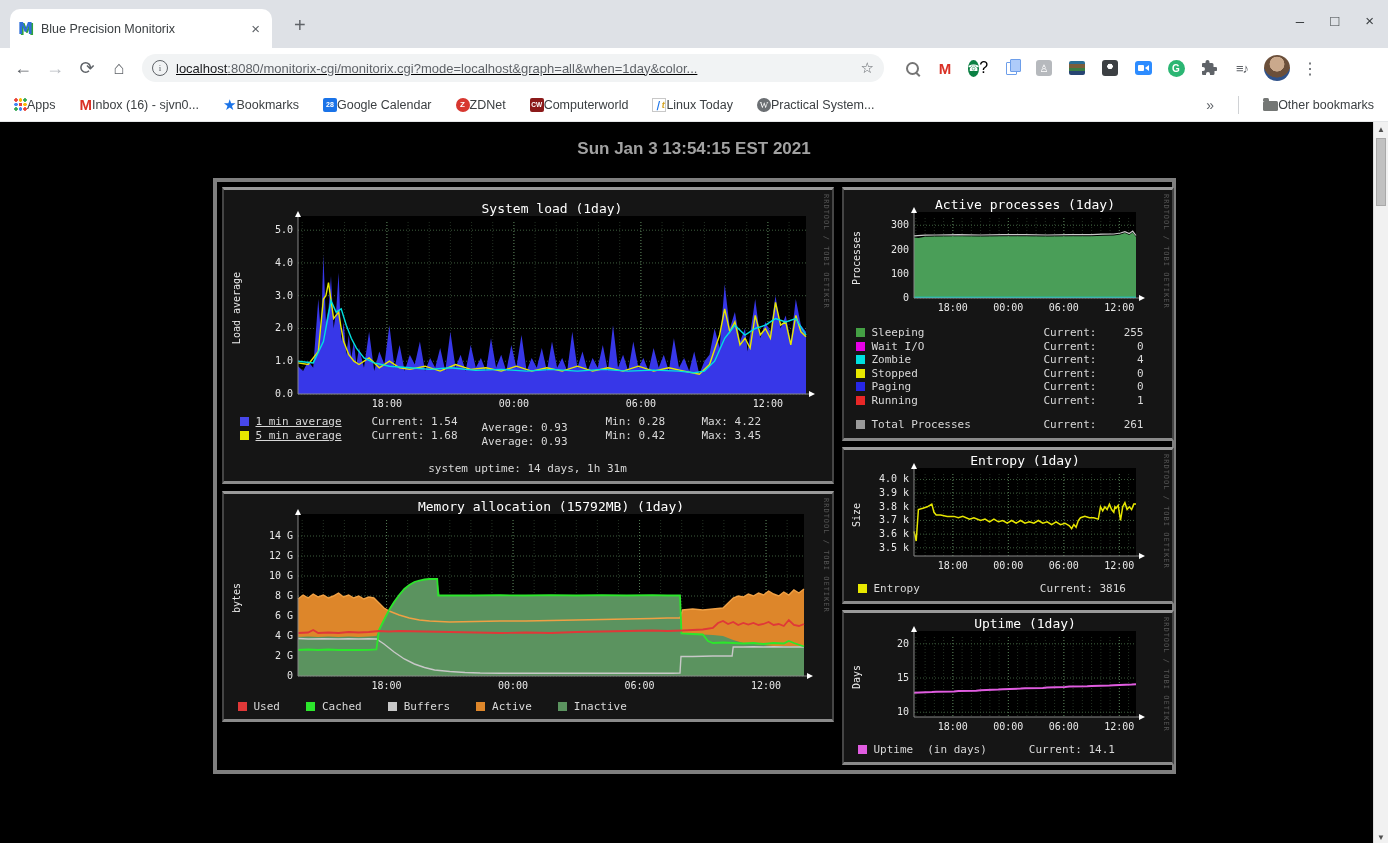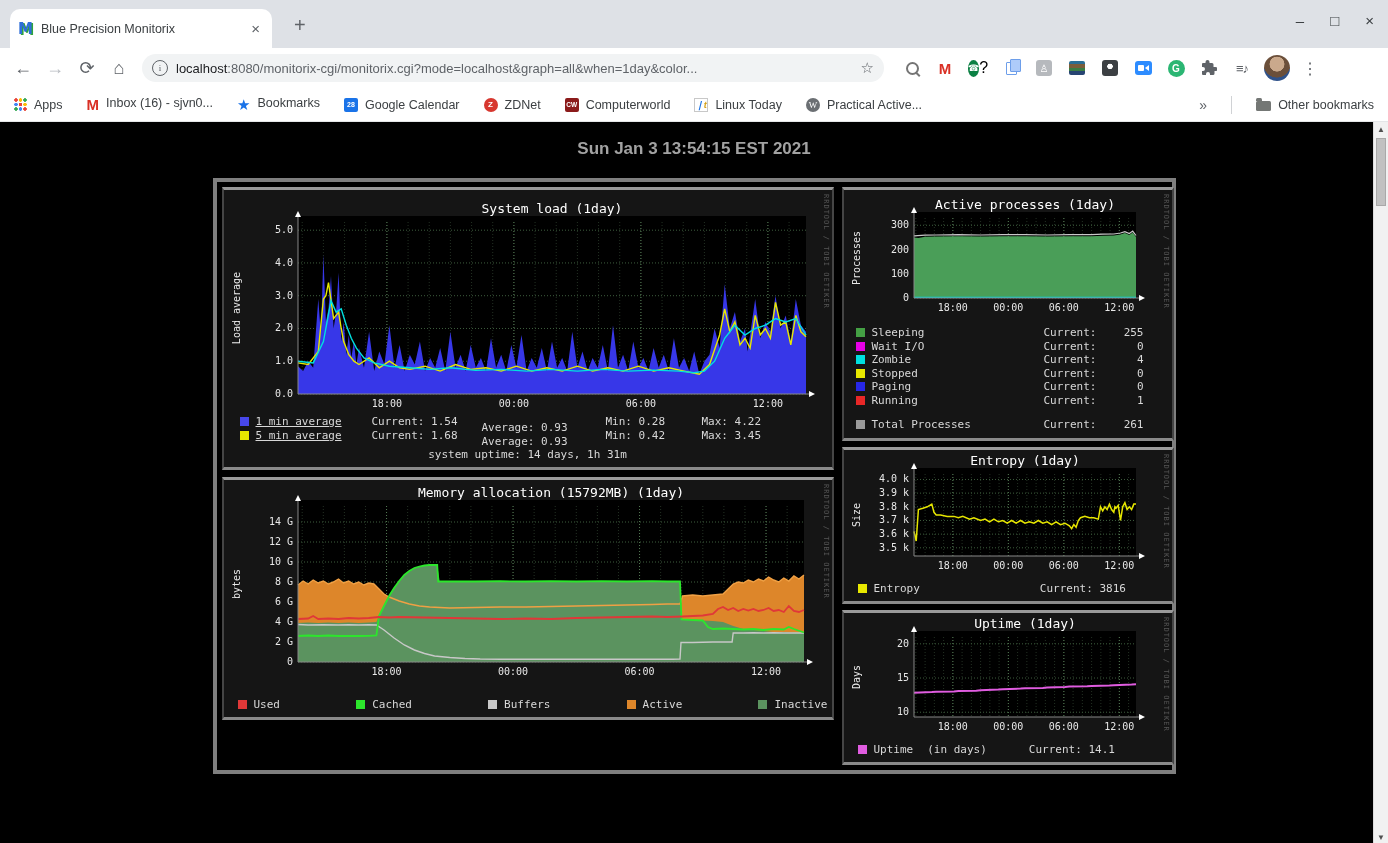--- a/index.html
+++ b/index.html
@@ -15,21 +15,21 @@
   .winctl{position:absolute;right:14px;top:12px;display:flex;gap:26px;color:#3c4043;font-size:15px;}
   .winctl span{cursor:pointer;}
   .toolbar{height:40px;background:#fff;display:flex;align-items:center;padding:0 8px;gap:2px;}
   .navbtn{width:30px;height:30px;display:flex;align-items:center;justify-content:center;
     font-size:18px;color:#5f6368;border-radius:50%;}
   .navbtn.disabled{color:#b8bcc1;}
   .omnibox{flex:0 1 722px;height:28px;background:#f1f3f4;border-radius:14px;display:flex;
     align-items:center;padding:0 10px;margin:0 6px;font-size:13px;min-width:0;}
   .info-i{width:14px;height:14px;border:1.4px solid #5f6368;border-radius:50%;color:#5f6368;
     font-size:9px;display:flex;align-items:center;justify-content:center;font-family:"Liberation Serif",serif;flex:none;}
-  .url{margin-left:8px;white-space:nowrap;overflow:hidden;text-overflow:ellipsis;flex:1;}
+  .url{margin-left:8px;white-space:nowrap;overflow:hidden;text-overflow:ellipsis;flex:1;text-decoration:underline;}
   .url .host{color:#202124;}
   .url .rest{color:#5f6368;}
   .star{color:#5f6368;font-size:15px;margin-left:6px;flex:none;}
   .exts{display:flex;align-items:center;gap:13px;margin-left:10px;}
   .ext{width:20px;height:20px;display:flex;align-items:center;justify-content:center;position:relative;}
   .mag{width:9px;height:9px;border:2px solid #757575;border-radius:50%;position:relative;}
   .mag::after{content:"";position:absolute;width:2px;height:5px;background:#757575;right:-2px;bottom:-4px;transform:rotate(-45deg);}
   .gmailM{color:#d93025;font-weight:bold;font-size:15px;}
   .voice{width:17px;height:17px;border-radius:50%;background:#0b8043;color:#fff;font-size:9px;
     display:flex;align-items:center;justify-content:center;}
@@ -47,21 +47,21 @@
   .cam::after{content:"";position:absolute;left:10px;top:4px;border-top:3px solid transparent;
     border-bottom:3px solid transparent;border-right:4px solid #fff;}
   .gram{width:17px;height:17px;border-radius:50%;background:#2bb673;color:#fff;font-size:10px;font-weight:bold;
     display:flex;align-items:center;justify-content:center;}
   .playlist{font-size:13px;color:#5f6368;letter-spacing:-1px;}
   .avatar{width:26px;height:26px;border-radius:50%;margin-left:10px;
     background:radial-gradient(circle at 50% 35%,#caa98c 34%,#6b4f3a 36% 62%,#30528a 64%);}
   .dots{font-size:16px;color:#5f6368;margin-left:10px;}
   .bookbar{height:33px;background:#fff;display:flex;align-items:center;font-size:12.5px;color:#3c4043;
     padding:0 14px;gap:24px;border-bottom:1px solid #e4e6e8;}
-  .bm{display:flex;gap:7px;white-space:nowrap;}
+  .bm{display:flex;align-items:center;white-space:nowrap;}
   .appsgrid{width:13px;height:13px;
     background-image:radial-gradient(circle at 2px 2px,#ea4335 1.5px,transparent 2px),radial-gradient(circle at 6.5px 2px,#fbbc05 1.5px,transparent 2px),radial-gradient(circle at 11px 2px,#34a853 1.5px,transparent 2px),
     radial-gradient(circle at 2px 6.5px,#4285f4 1.5px,transparent 2px),radial-gradient(circle at 6.5px 6.5px,#ea4335 1.5px,transparent 2px),radial-gradient(circle at 11px 6.5px,#fbbc05 1.5px,transparent 2px),
     radial-gradient(circle at 2px 11px,#34a853 1.5px,transparent 2px),radial-gradient(circle at 6.5px 11px,#4285f4 1.5px,transparent 2px),radial-gradient(circle at 11px 11px,#ea4335 1.5px,transparent 2px);}
   .bstar{color:#1a73e8;font-size:15px;}
   .cal{width:14px;height:14px;background:#1a73e8;border-radius:2px;color:#fff;font-size:7px;font-weight:bold;
     display:flex;align-items:center;justify-content:center;}
   .zd{width:14px;height:14px;background:#d7372f;border-radius:50%;color:#fff;font-size:8px;font-weight:bold;
     display:flex;align-items:center;justify-content:center;}
   .cw{width:14px;height:14px;background:#8b1a1a;border-radius:2px;color:#fff;font-size:6.5px;font-weight:bold;
@@ -99,27 +99,27 @@
   svg text{font-family:"DejaVu Sans Mono",monospace;}
   .ctx{font-size:10px;fill:#e8e8e8;}
   .ctitle{font-size:13px;fill:#fff;}
   .legend{font-family:"DejaVu Sans Mono",monospace;font-size:11px;color:#d8d8d8;}
   .sq{display:inline-block;width:9px;height:9px;margin-right:7px;vertical-align:-1px;}
   .lrow{display:flex;align-items:center;padding-left:12px;height:14px;}
   .lrow .n1{width:116px;text-decoration:underline;}
   .lrow .c1{width:110px;}
   .lrow .a1{width:124px;margin-top:12px;}
   .lrow .m1{width:96px;}
-  .uptime-note{text-align:center;margin-top:6px;}
+  .uptime-note{text-align:center;margin-top:20px;}
   .prow{display:flex;align-items:center;padding-left:8px;height:13.5px;}
   .prow .pn{width:172px;}
   .prow .pc{width:64px;}
   .prow .pv{width:36px;text-align:right;}
   .ptotal{margin-top:11px;}
-  .memlegend{display:flex;gap:26px;padding-left:10px;margin-top:16px;justify-content:space-between;}
+  .memlegend{display:flex;gap:26px;padding-left:10px;margin-top:4px;}
   .inline-leg{display:flex;align-items:center;padding-left:10px;margin-top:6px;}
 </style>
 </head>
 <body>
 
 <div class="tabstrip">
   <div class="tab">
     <span class="fav-m">M</span>
     <span class="tab-title">Blue Precision Monitorix</span>
     <span class="tab-close">×</span>
@@ -209,21 +209,21 @@
     </span>
   <span class="bm">
       <span class="lt">
         <span class="b1">❘</span>
         <span class="b2">t</span>
       </span>
       <span>Linux Today</span>
     </span>
   <span class="bm">
       <span class="wp">W</span>
-      <span>Practical Active...</span>
+      <span>Practical System...</span>
     </span>
   <span class="chev">»</span>
   <span class="bdiv"></span>
   <span class="bm">
       <span class="folder"></span>
       <span>Other bookmarks</span>
     </span>
 </div>
 
 <div class="page">

